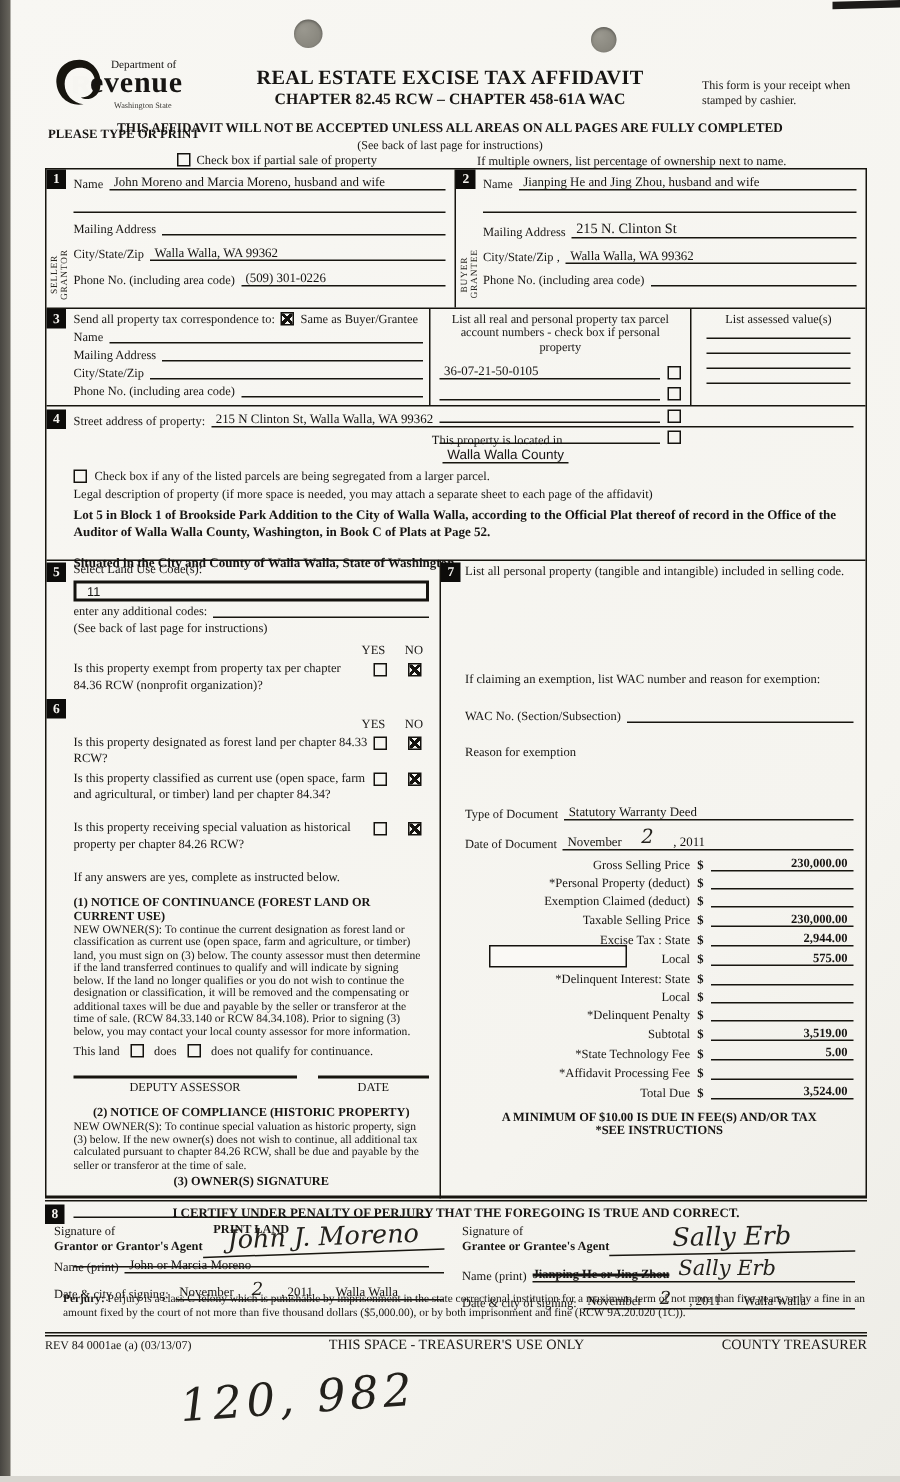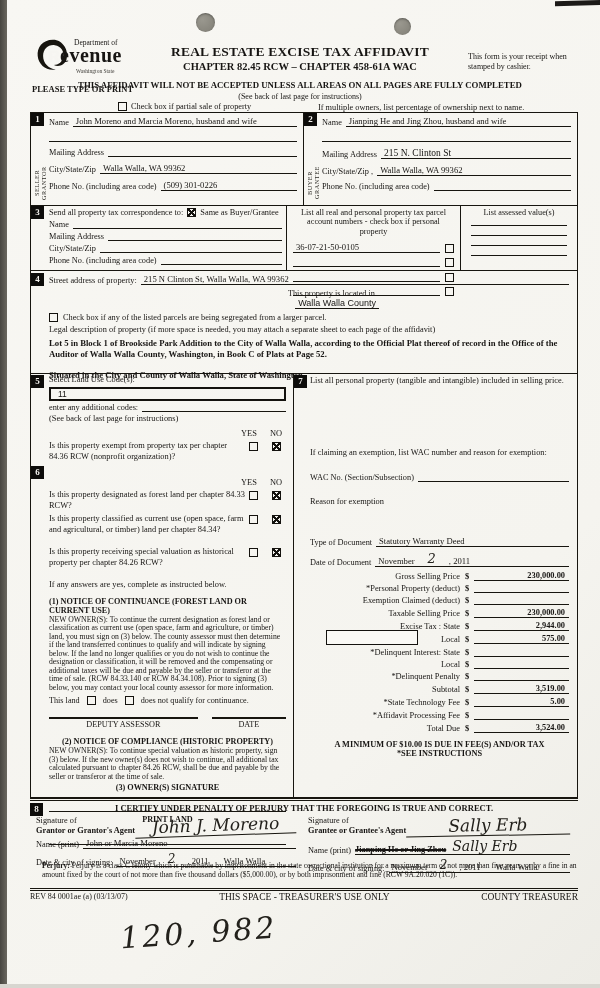--- a/index.html
+++ b/index.html
@@ -338,21 +338,21 @@
         <div class="notice-title">(2) NOTICE OF COMPLIANCE (HISTORIC PROPERTY)</div>
         <div class="notice-body">NEW OWNER(S): To continue special valuation as historic property, sign (3) below. If the new owner(s) does not wish to continue, all additional tax calculated pursuant to chapter 84.26 RCW, shall be due and payable by the seller or transferor at the time of sale.</div>
         <div class="centerlab" style="margin-top:2px;">(3) OWNER(S) SIGNATURE</div>
         <div class="sigline" style="margin-top:8px;"></div>
         <div class="centerlab" style="margin-top:3px;">PRINT LAND</div>
         <div class="sigline" style="margin-top:9px;"></div>
       </div>
 
       <div class="colR">
         <span class="tab abs" style="left:0;top:1px;">7</span>
-        <div style="line-height:1.35;">List all personal property (tangible and intangible) included in selling price.</div>
+        <div style="line-height:1.35;">List all personal property (tangible and intangible) included in selling code.</div>
         <div style="margin-top:62px;">If claiming an exemption, list WAC number and reason for exemption:</div>
         <div class="fieldrow" style="margin-top:16px;">
           <span class="lab">WAC No. (Section/Subsection)</span>
           <span class="grow ul"></span>
         </div>
         <div style="margin-top:15px;">Reason for exemption</div>
         <div class="fieldrow" style="margin-top:30px;">
           <span class="lab">Type of Document</span>
           <span class="val grow ul" style="text-align:left;">Statutory Warranty Deed</span>
         </div>

